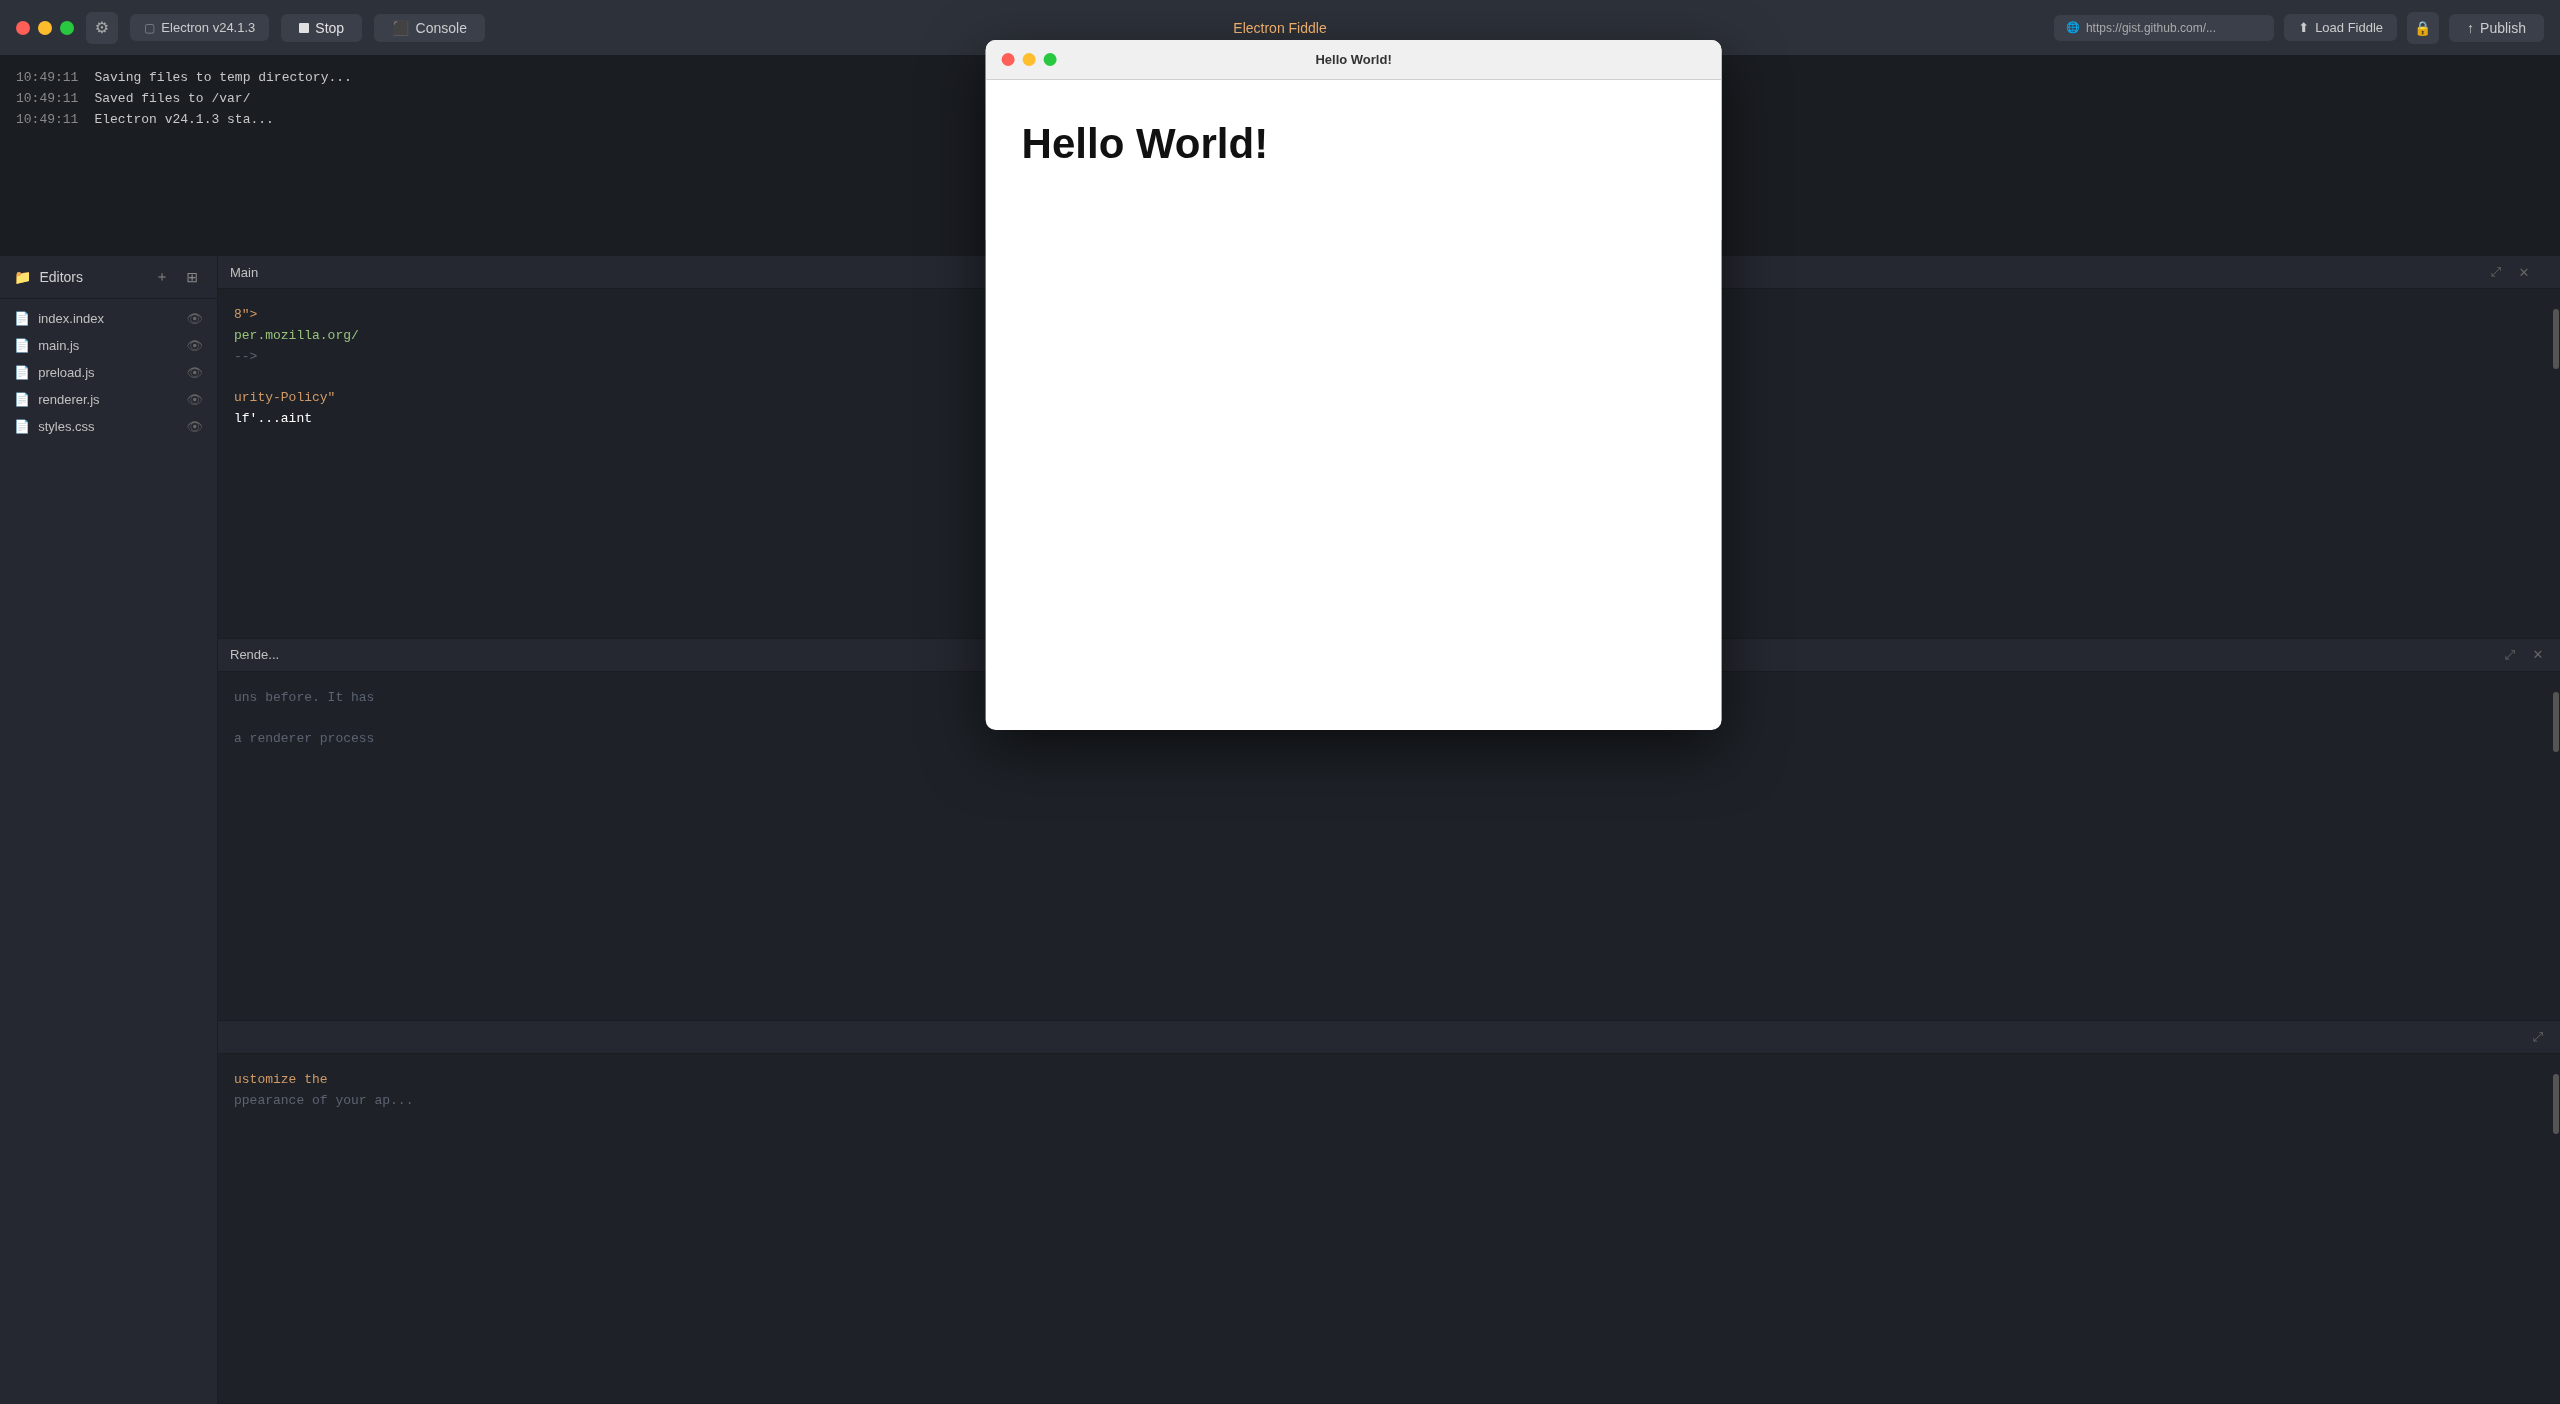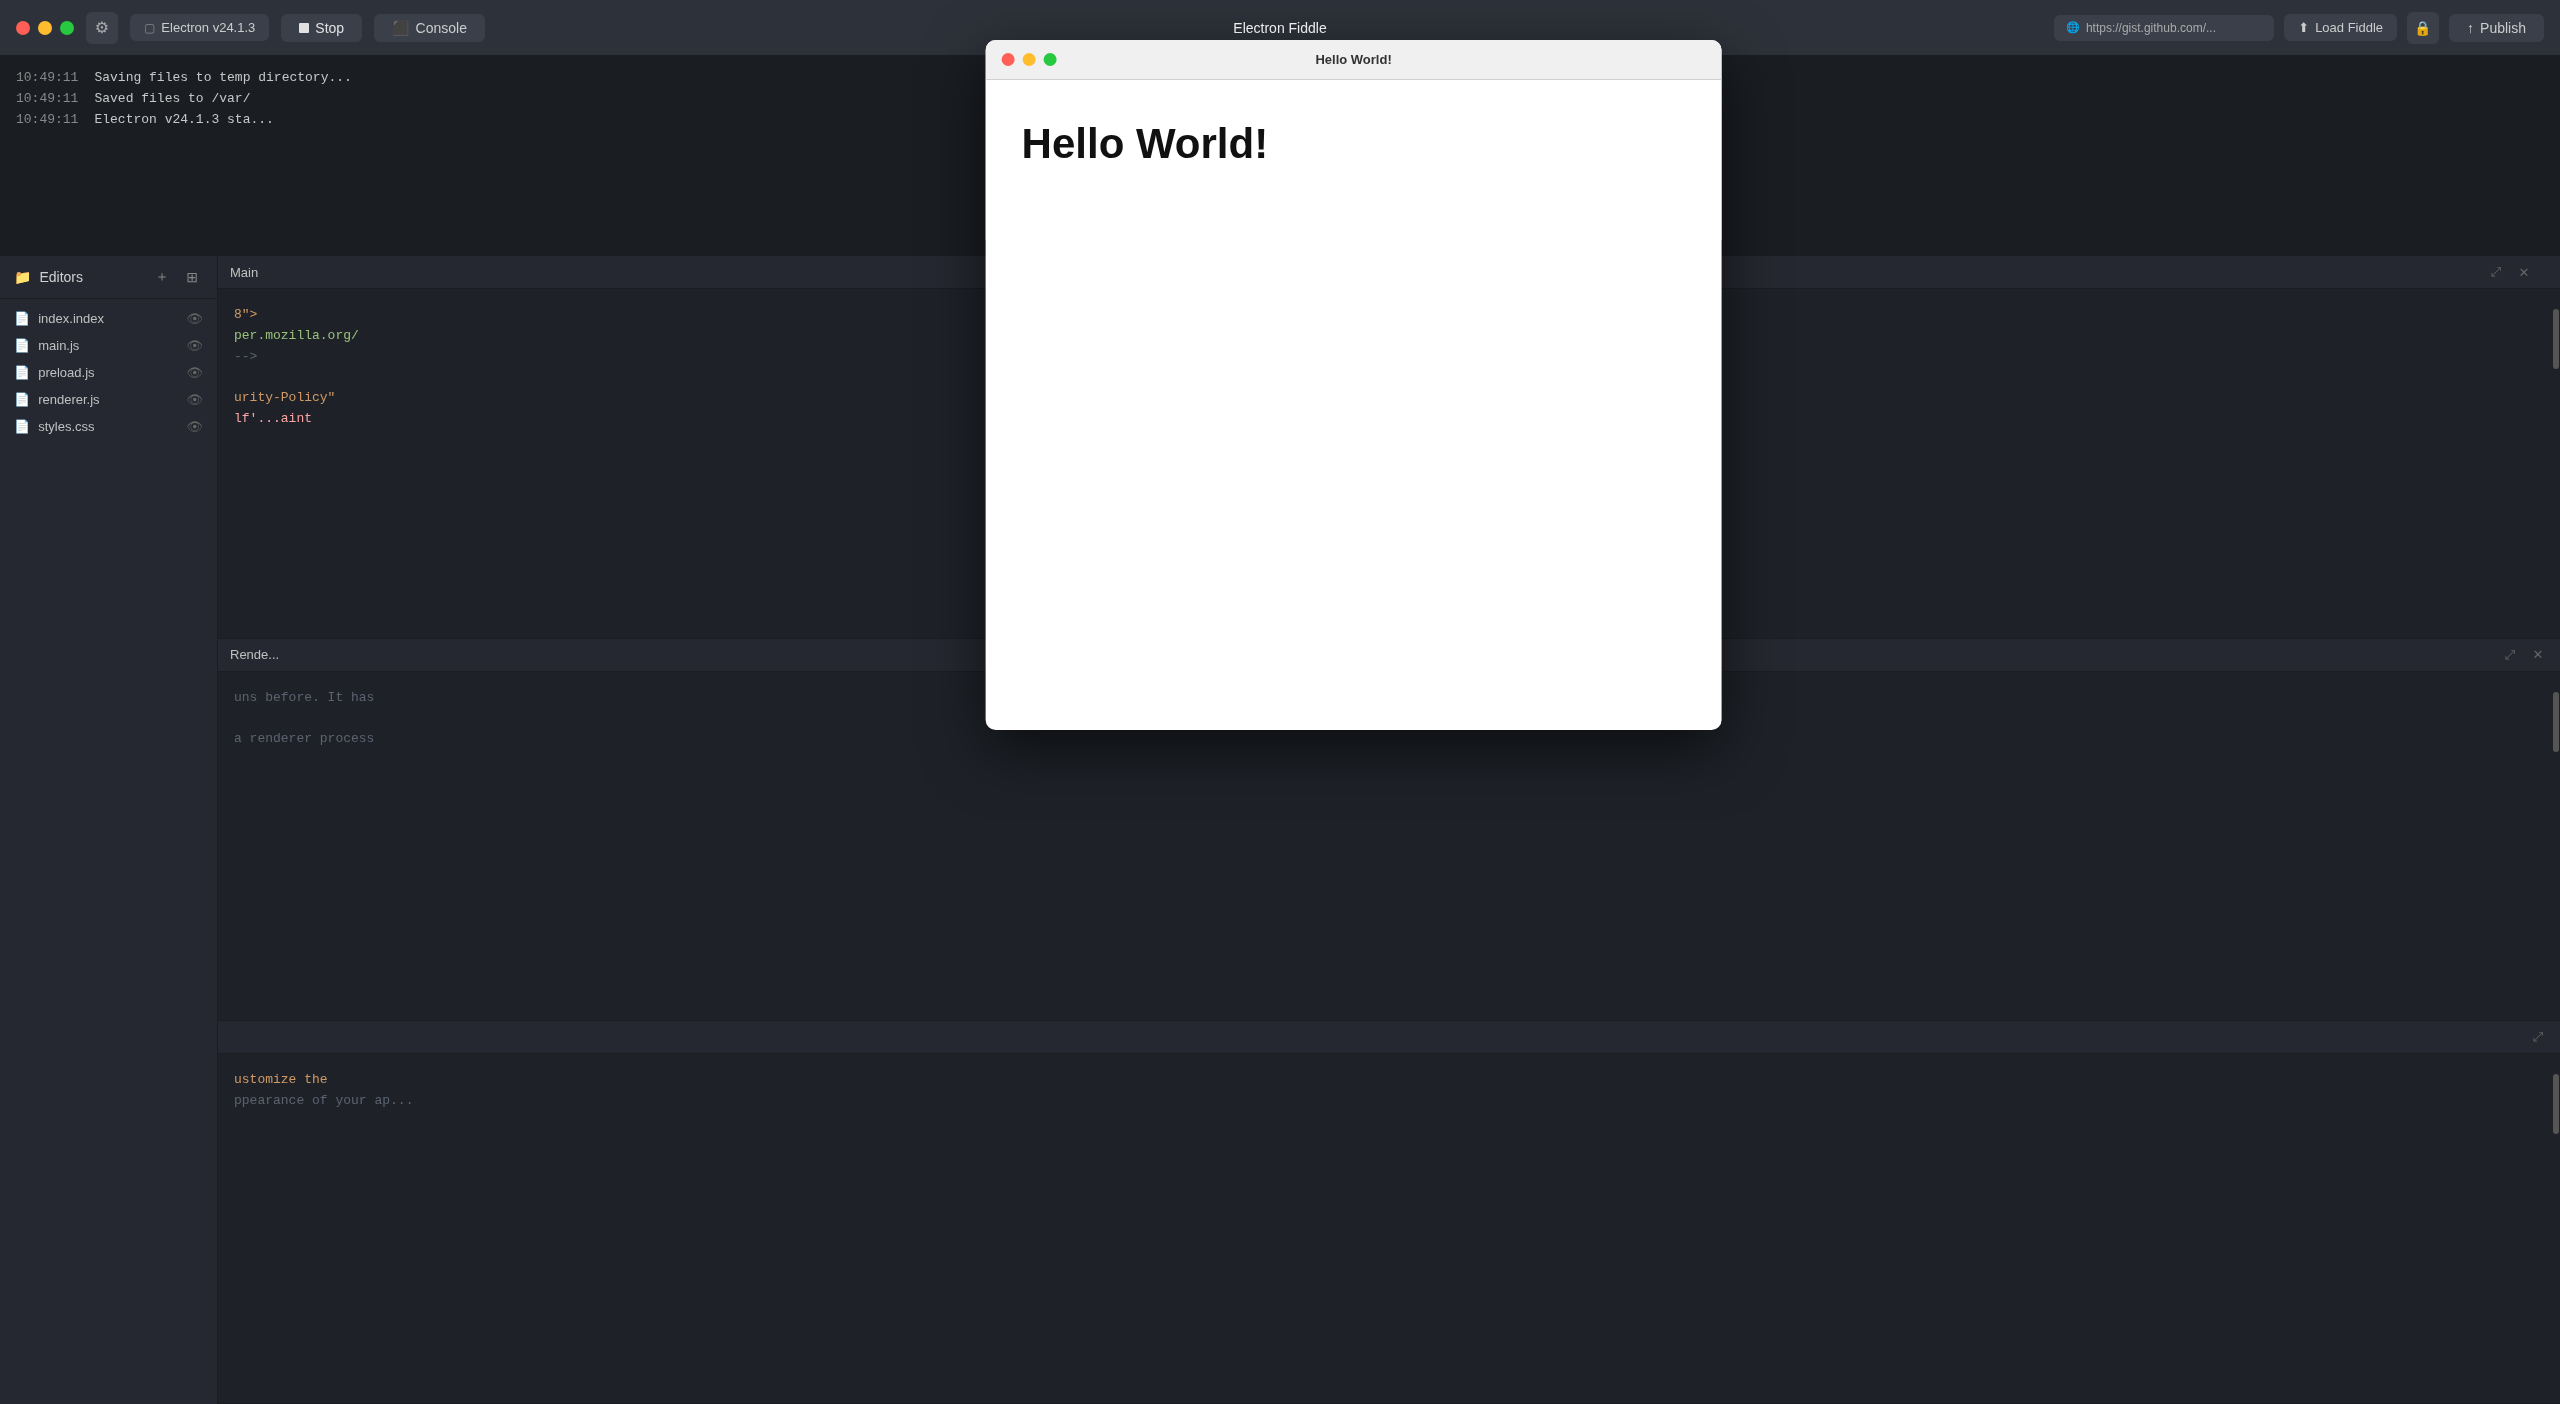--- a/index.html
+++ b/index.html
@@ -90,21 +90,21 @@
       border-radius: 6px;
       color: #ccc;
       font-size: 14px;
       cursor: pointer;
     }
 
     .title-center {
       position: absolute;
       left: 50%;
       transform: translateX(-50%);
-      color: #ffffff;
+      color: #fdba74;
       font-size: 14px;
       font-weight: 500;
     }
 
     .titlebar-right {
       margin-left: auto;
       display: flex;
       align-items: center;
       gap: 10px;
     }
@@ -317,21 +317,21 @@
       padding: 16px;
       font-family: 'SF Mono', 'Menlo', 'Monaco', 'Courier New', monospace;
       font-size: 13px;
       line-height: 1.6;
       color: #abb2bf;
       overflow: hidden;
     }
 
     .code-orange { color: #d19a66; }
     .code-green { color: #98c379; }
-    .code-blue { color: #fca5a5; }
+    .code-blue { color: #ffffff; }
     .code-gray { color: #5c6370; }
 
     
     .popup-overlay {
       position: absolute;
       top: 0;
       left: 0;
       right: 0;
       bottom: 0;
       pointer-events: none;

